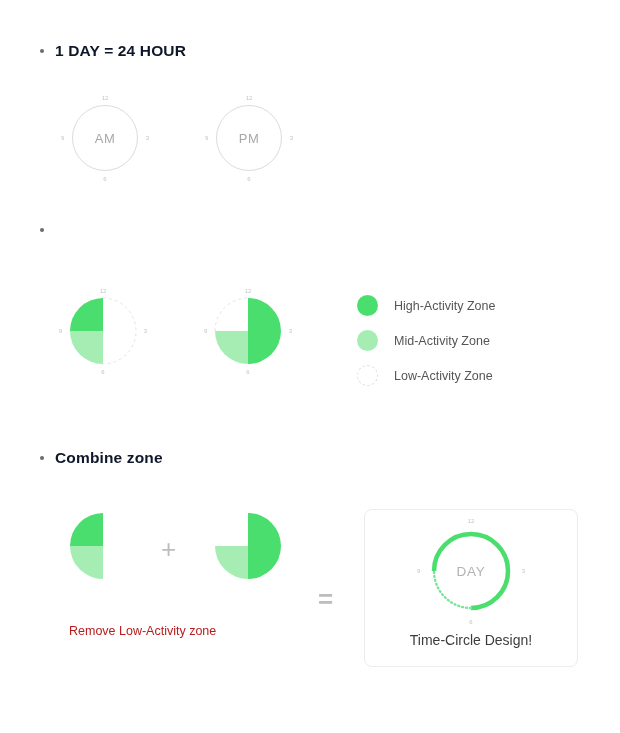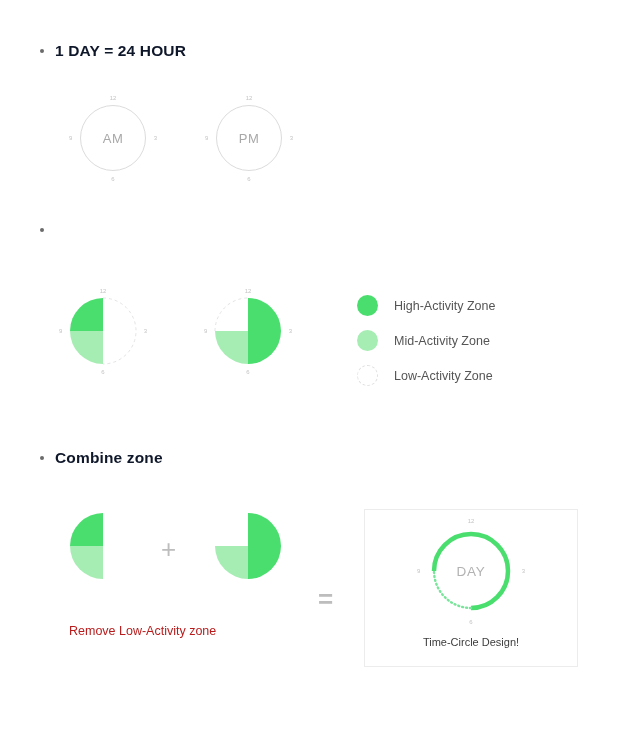--- a/index.html
+++ b/index.html
@@ -124,21 +124,21 @@
     color: #b91c1c;
     line-height: 1.72;
     white-space: nowrap;
   }
 
   
   .result-card {
     position: absolute;
     background: #ffffff;
     border: 1px solid #ececec;
-    border-radius: 0;
+    border-radius: 8px;
     box-sizing: border-box;
   }
   .ring-holder {
     position: absolute;
     left: 50%;
     top: 18px;
     transform: translateX(-50%);
     width: 86px;
     height: 86px;
   }
@@ -152,33 +152,33 @@
     font-size: 13.5px;
     color: #b2b2b2;
     letter-spacing: 0.8px;
   }
   .card-caption {
     position: absolute;
     left: 0;
     right: 0;
     bottom: 18px;
     text-align: center;
-    font-size: 11px;
+    font-size: 14px;
     color: #3c3c3c;
   }
 </style>
 </head>
 <body>
 
 <div class="section-heading" style="left:40px; top:42px;">
   <span class="bullet"></span>
   <span>1 DAY = 24 HOUR</span>
 </div>
 
-<div class="clock" style="left:80px; top:105px;text-decoration:underline;">
+<div class="clock" style="left:72px; top:105px;text-decoration:underline;">
   <div class="face"></div>
   <div class="center-label">AM</div>
   <span class="tick t12">12</span>
   <span class="tick t3">3</span>
   <span class="tick t6">6</span>
   <span class="tick t9">9</span>
 </div>
 
 <div class="clock" style="left:216px; top:105px;">
   <div class="face"></div>

